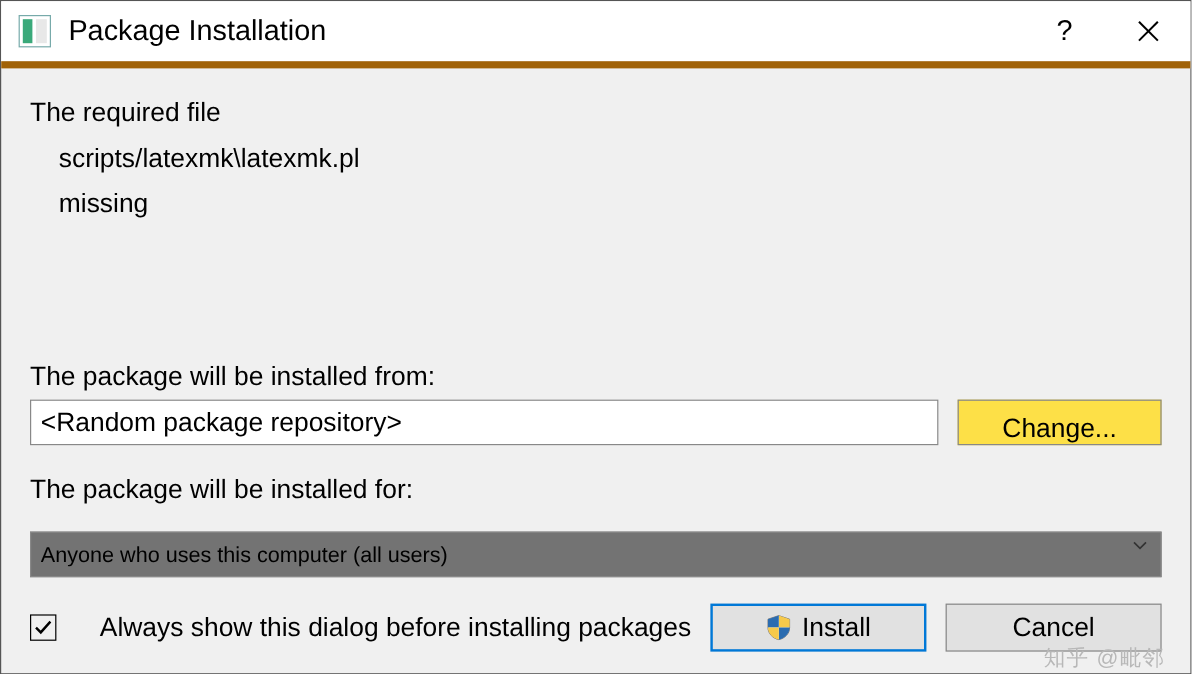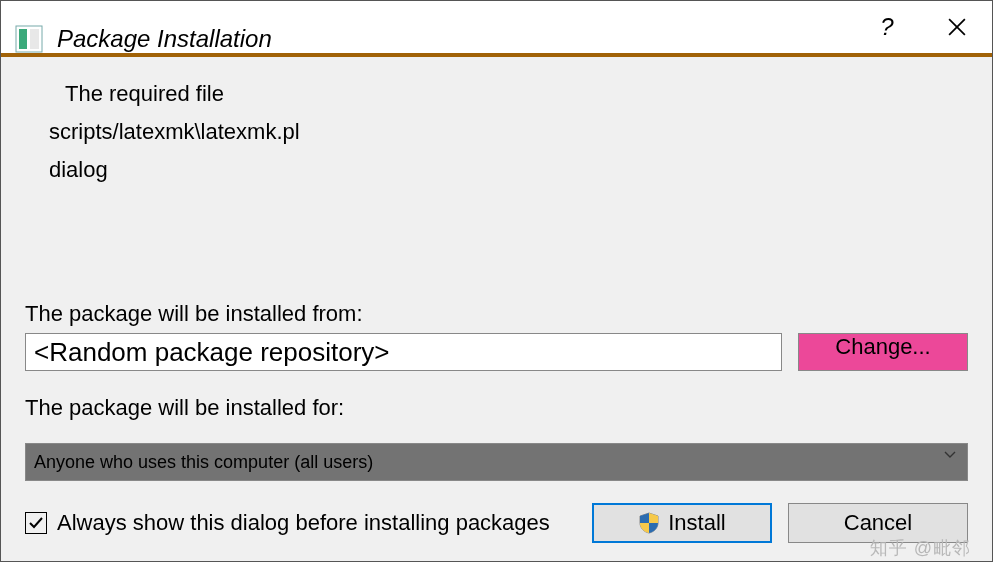--- a/index.html
+++ b/index.html
@@ -15,24 +15,23 @@
       height: 100%;
       background: #f0f0f0;
       border: 1px solid #555;
       display: flex;
       flex-direction: column;
     }
     .titlebar {
       height: 56px;
       background: #ffffff;
       display: flex;
-      align-items: flex-end;
+      align-items: center;
       padding: 0 0 0 14px;
-      border-bottom: 4px solid #a16207;
-      font-style: italic;
+      border-bottom: 6px solid #a16207;
     }
     .app-icon {
       width: 28px;
       height: 28px;
       margin-right: 14px;
       display: inline-block;
     }
     .title-text {
       font-size: 24px;
       color: #000;
@@ -56,47 +55,47 @@
     .title-btn.help { font-size: 24px; }
     .title-btn.close { font-size: 20px; }
     .content {
       flex: 1;
       padding: 24px 24px 18px 24px;
       font-size: 22px;
       color: #000;
       display: flex;
       flex-direction: column;
     }
-    .msg-line1 { margin-bottom: 12px; margin-left: 40px; }
+    .msg-line1 { margin-bottom: 12px; }
     .msg-indented { margin-left: 24px; margin-bottom: 12px; }
     .msg-line3 { margin-bottom: 12px; }
     .spacer { flex: 1; }
     .section-label { margin-bottom: 6px; margin-top: 6px; }
     .row {
       display: flex;
       gap: 16px;
       align-items: stretch;
       margin-bottom: 18px;
     }
     .text-input {
       flex: 1;
       border: 1px solid #888;
       background: #fff;
-      font-size: 26px;
+      font-size: 22px;
       padding: 4px 8px;
       font-family: inherit;
       height: 38px;
     }
     .change-btn {
       width: 170px;
       border: 1px solid #888;
-      background: #ec4899;
-      font-size: 22px;
-      display: flex;
-      align-items: flex-start;
+      background: #fde047;
+      font-size: 22px;
+      display: flex;
+      align-items: flex-end;
       justify-content: center;
       font-family: inherit;
       cursor: default;
     }
     .select-wrap {
       position: relative;
       width: 100%;
       margin-bottom: 22px;
     }
     .select {
@@ -121,22 +120,23 @@
       color: #333;
     }
     .bottom-row {
       display: flex;
       align-items: center;
       gap: 16px;
     }
     .checkbox-wrap {
       display: flex;
       align-items: center;
-      gap: 10px;
-      flex: 1;
+      gap: 24px;
+      flex: 1;
+      justify-content: space-between;
     }
     .checkbox {
       width: 22px;
       height: 22px;
       border: 1.5px solid #000;
       display: flex;
       align-items: center;
       justify-content: center;
       font-size: 18px;
       line-height: 1;
@@ -193,21 +193,21 @@
           <line x1="1" y1="1" x2="15" y2="15" stroke="#000" stroke-width="1.5"></line>
           <line x1="15" y1="1" x2="1" y2="15" stroke="#000" stroke-width="1.5"></line>
         </svg>
       </div>
     </div>
   </div>
 
   <div class="content">
     <div class="msg-line1">The required file</div>
     <div class="msg-indented">scripts/latexmk\latexmk.pl</div>
-    <div class="msg-indented">dialog</div>
+    <div class="msg-indented">missing</div>
 
     <div class="spacer"></div>
 
     <div class="section-label">The package will be installed from:</div>
     <div class="row">
       <input class="text-input" type="text" readonly="" value="&lt;Random package repository&gt;" style="">
       <div class="change-btn">
         <span>Change...</span>
       </div>
     </div>

